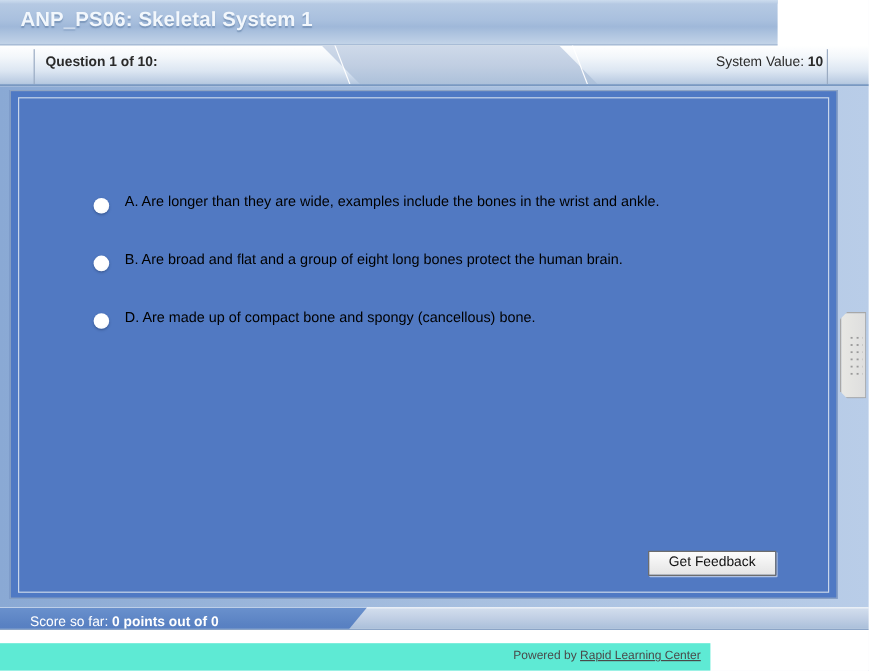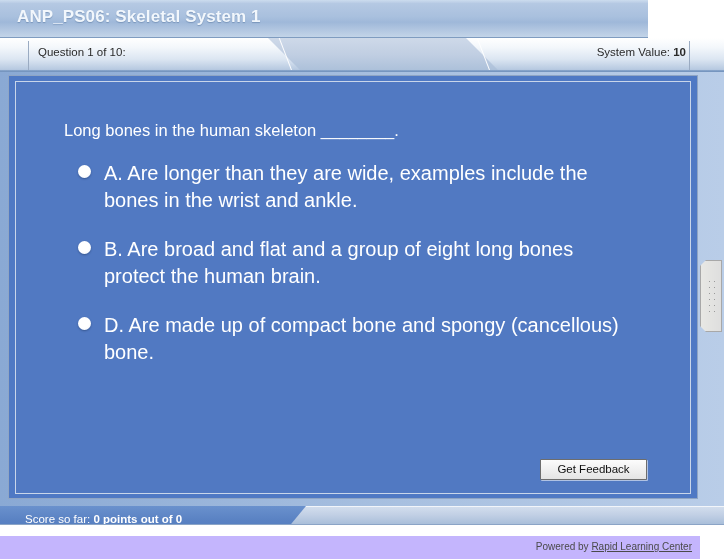--- a/index.html
+++ b/index.html
@@ -76,21 +76,21 @@
   .qbar-sep.left  { left: 28px; }
   .qbar-sep.right { left: 689px; }
   .qbar-bottomline {
     position: absolute; left:0; bottom:0; width: 724px; height: 2px;
     background: linear-gradient(to bottom,#8da9cd,#6e8fba);
   }
   .qbar-label {
     position: absolute;
     left: 38px; top: 8px;
     font-size: 11.5px;
-    font-weight: normal;
+    font-weight: bold;
     color: #2a2a2a;
     white-space: nowrap;
   }
   .qbar-points {
     position: absolute;
     right: 38px; top: 8px;
     font-size: 11.5px;
     color: #2a2a2a;
     white-space: nowrap;
   }
@@ -163,22 +163,22 @@
   .option .bullet {
     position: absolute;
     left: 14px; top: 5px;
     width: 13px; height: 13px;
     border-radius: 50%;
     background: radial-gradient(circle at 38% 32%, #ffffff 55%, #f2f4f7 100%);
     box-shadow: 0 1px 2px rgba(25,45,80,.45);
   }
   .option .otext {
     display: block;
-    font-size: 20px;
-    color: #ffffff;
+    font-size: 12px;
+    color: #000000;
     line-height: 1.35;
     max-width: 520px;
   }
 
   
   .feedback-btn {
     position: absolute;
     left: 524px; top: 377px;
     width: 107px; height: 21px;
     background: linear-gradient(to bottom,#fcfcfc 0%, #f0f0f0 50%, #e4e4e4 100%);
@@ -220,22 +220,22 @@
     font-size: 11.5px;
     color: #ffffff;
     white-space: nowrap;
   }
   .score-text b { font-weight: bold; }
 
   
   .footer {
     position: absolute;
     left: 0; top: 536px;
-    width: 700px; height: 23px;
-    background: #c4b5fd;
+    width: 592px; height: 23px;
+    background: #5eead4;
   }
   .powered {
     position: absolute;
     right: 8px; top: 5px;
     font-size: 10px;
     color: #4a4a4a;
     white-space: nowrap;
   }
   .powered .lnk {
     color: #4a4a4a;
@@ -263,21 +263,20 @@
       <span>System Value:</span>
       <b>10</b>
     </div>
     <div class="qbar-bottomline"></div>
   </div>
 
   <div class="stage">
     <div class="panel-outer">
       <div class="panel-inner">
 
-        <div class="qtext">Long bones in the human skeleton ________.</div>
 
         <div class="options">
           <div class="option">
             <span class="bullet"></span>
             <span class="otext">A. Are longer than they are wide, examples include the bones in the wrist and ankle.</span>
           </div>
           <div class="option">
             <span class="bullet"></span>
             <span class="otext">B. Are broad and flat and a group of eight long bones protect the human brain.</span>
           </div>

